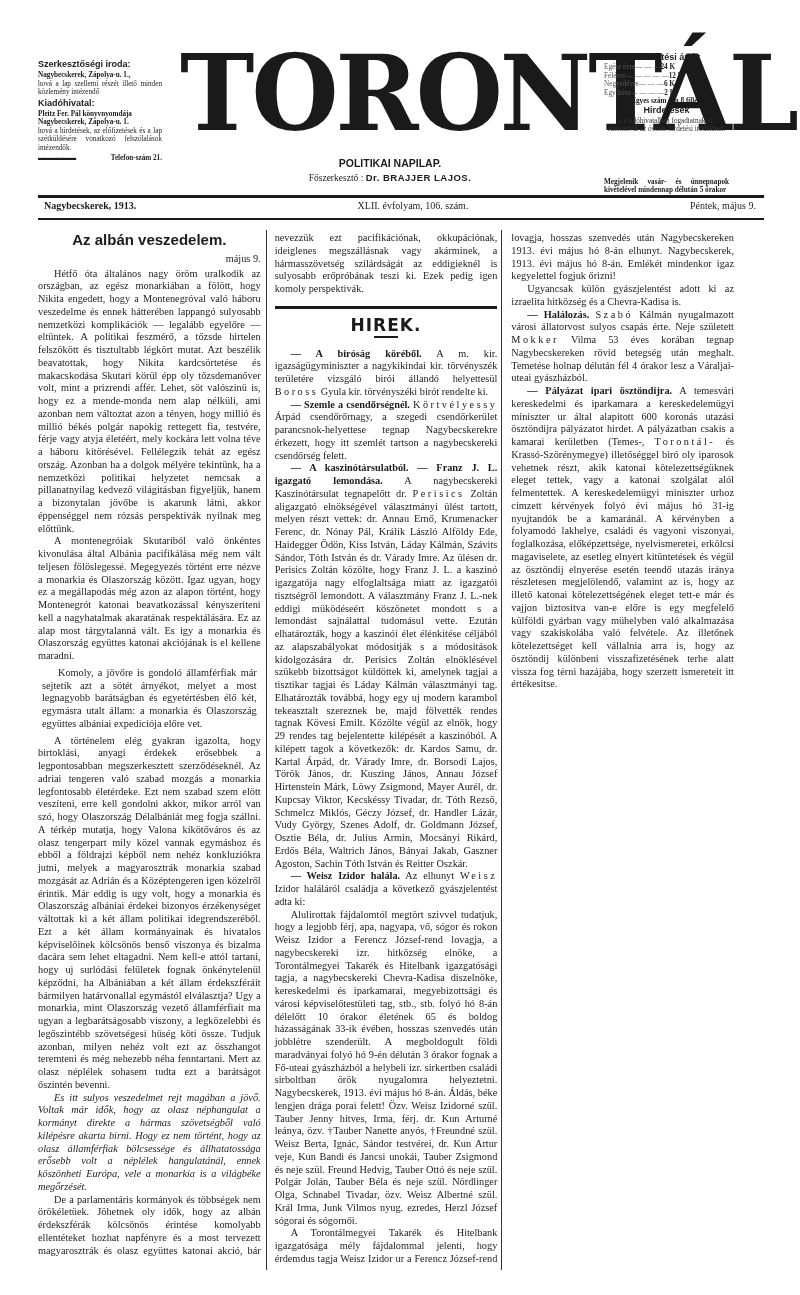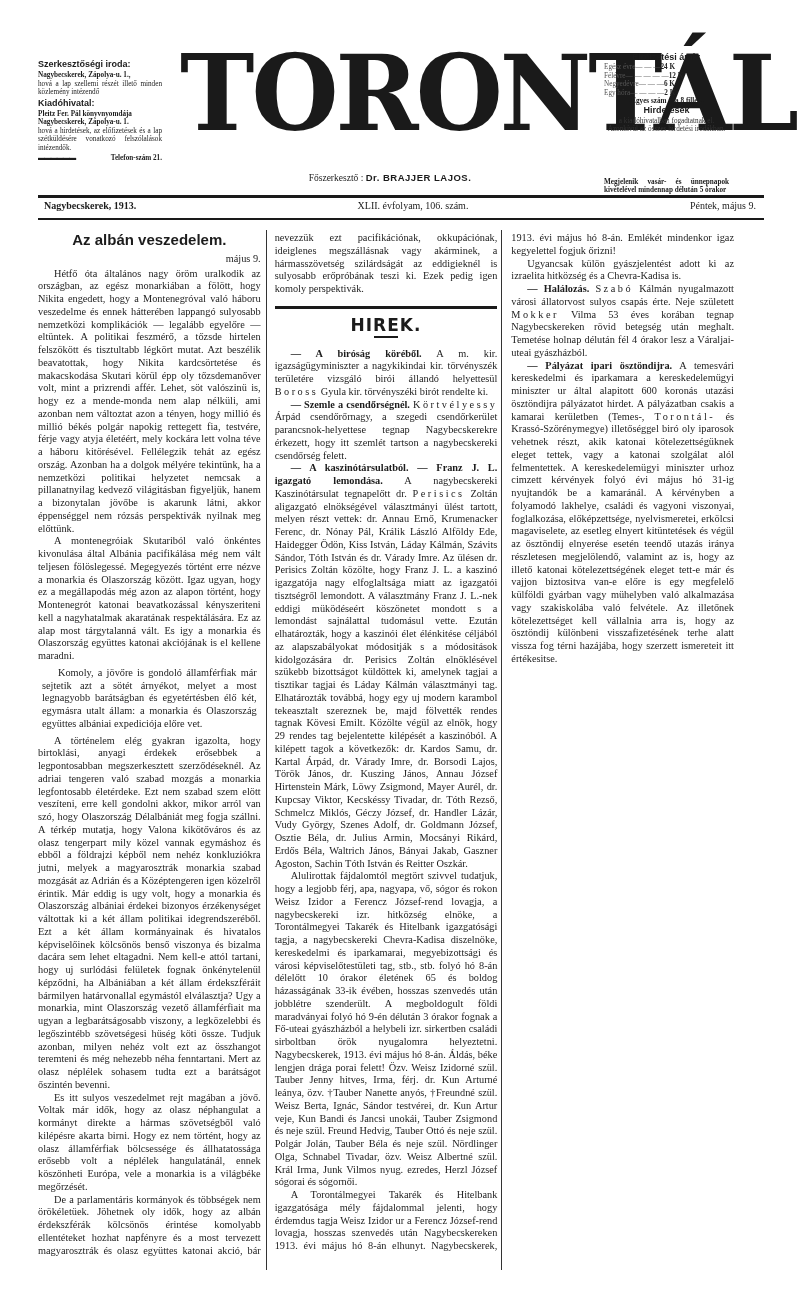--- a/index.html
+++ b/index.html
@@ -56,20 +56,21 @@
     <div class="b">Pleitz Fer. Pál könyvnyomdája</div>
     <div class="b">Nagybecskerek, Zápolya-u. 1.</div>
     <div>hová a hirdetések, az előfizetések és a lap szétküldésére vonatkozó felszólalások intézendők.</div>
     <div class="phone">
       <span class="dots">▬▬▬▬▬▬</span>
       <span>Telefon-szám 21.</span>
     </div>
   </div>
 
   <div class="title">TORONTÁL</div>
+  <div class="subtitle">POLITIKAI NAPILAP.</div>
   <div class="editor">
     <span>Főszerkesztő :</span>
     <span class="name">Dr. BRAJJER LAJOS.</span>
   </div>
 
   <div class="right-box">
     <div class="hd">Előfizetési árak:</div>
     <div class="price-row">
         <span>Egész évre</span>
         <span>— — —</span>
@@ -108,28 +109,29 @@
 <div class="vsep" style="left:266px;height:1040px;"></div>
 <div class="vsep" style="left:501px;height:1040px;"></div>
 
 <div style="position:absolute;left:38px;top:232px;width:696px;height:1035px;column-count:3;column-gap:14px;column-fill:auto;font-size:10.3px;line-height:12.75px;text-align:justify;">
   <div class="headline">Az albán veszedelem.</div>
   <div class="dateright">május 9.</div>
   <p style="margin:0;text-indent:16px;">Hétfő óta általános nagy öröm uralkodik az országban, az egész monarkiában a fölött, hogy Nikita engedett, hogy a Montenegróval való háboru veszedelme és ennek hátterében lappangó sulyosabb nemzetközi komplikációk — legalább egyelőre — eltüntek. A politikai feszmérő, a tőzsde hirtelen felszökött és tisztultabb légkört mutat. Azt beszélik beavatottak, hogy Nikita kardcsörtetése és makacskodása Skutari körül épp oly tőzsdemanőver volt, mint a prizrendi affér. Lehet, söt valószinü is, hogy ez a mende-monda nem alap nélküli, ami azonban nem változtat azon a tényen, hogy millió és millió békés polgár napokig rettegett fia, testvére, férje vagy atyja életéért, mely kockára lett volna téve a háboru kitörésével. Fellélegzik tehát az egész ország. Azonban ha a dolgok mélyére tekintünk, ha a nemzetközi politikai helyzetet nemcsak a pillanatnyilag kedvező világitásban figyeljük, hanem a bizonytalan jövőbe is akarunk látni, akkor éppenséggel nem rózsás perspektivák nyilnak meg előttünk.</p>
   <p style="margin:0;text-indent:16px;">A montenegróiak Skutariból való önkéntes kivonulása által Albánia pacifikálása még nem vált teljesen fölöslegessé. Megegyezés történt erre nézve a monarkia és Olaszország között. Igaz ugyan, hogy ez a megállapodás még azon az alapon történt, hogy Montenegrót katonai beavatkozással kényszeriteni kell a nagyhatalmak akaratának respektálására. Ez az alap most tárgytalanná vált. Es igy a monarkia és Olaszország együttes katonai akciójának is el kellene maradni.</p>
   <p style="margin:4px;text-indent:16px;">Komoly, a jövőre is gondoló államférfiak már sejtetik azt a sötét árnyékot, melyet a most legnagyobb barátságban és egyetértésben élő két, egymásra utalt állam: a monarkia és Olaszország együttes albániai expediciója előre vet.</p>
   <p style="margin:0;text-indent:16px;">A történelem elég gyakran igazolta, hogy birtoklási, anyagi érdekek erősebbek a legpontosabban megszerkesztett szerződéseknél. Az adriai tengeren való szabad mozgás a monarkia legfontosabb életérdeke. Ezt nem szabad szem elött veszíteni, erre kell gondolni akkor, mikor arról van szó, hogy Olaszország Délalbániát meg fogja szállni. A térkép mutatja, hogy Valona kikötőváros és az olasz tengerpart mily közel vannak egymáshoz és ebből a földrajzi képből nem nehéz konkluziókra jutni, melyek a magyarosztrák monarkia szabad mozgását az Adrián és a Középtengeren igen közelről érintik. Már eddig is ugy volt, hogy a monarkia és Olaszország albániai érdekei bizonyos érzékenységet váltottak ki a két állam politikai idegrendszeréből. Ezt a két állam kormányainak és hivatalos képviselőinek kölcsönös benső viszonya és bizalma dacára sem lehet eltagadni. Nem kell-e attól tartani, hogy uj surlódási felületek fognak önkénytelenül képződni, ha Albániában a két állam érdekszféráit bármilyen határvonallal egymástól elválasztja? Ugy a monarkia, mint Olaszország vezető államférfiait ma ugyan a legbarátságosabb viszony, a legközelebbi és legőszintébb szövetségesi hüség köti össze. Tudjuk azonban, milyen nehéz volt ezt az összhangot teremteni és még nehezebb néha fenntartani. Mert az olasz néplélek sohasem tudta ezt a barátságot őszintén bevenni.</p>
-  <p style="margin:0;text-indent:16px;">Es itt sulyos veszedelmet rejt magában a jövő. Voltak már idők, hogy az olasz néphangulat a kormányt direkte a hármas szövetségből való kilépésre akarta birni. Hogy ez nem történt, hogy az olasz államférfiak bölcsessége és állhatatossága erősebb volt a néplélek hangulatánál, ennek köszönheti Európa, vele a monarkia is a világbéke megőrzését.</p>
+  <p style="margin:0;text-indent:16px;font-style:italic;">Es itt sulyos veszedelmet rejt magában a jövő. Voltak már idők, hogy az olasz néphangulat a kormányt direkte a hármas szövetségből való kilépésre akarta birni. Hogy ez nem történt, hogy az olasz államférfiak bölcsessége és állhatatossága erősebb volt a néplélek hangulatánál, ennek köszönheti Európa, vele a monarkia is a világbéke megőrzését.</p>
   <p style="margin:0;text-indent:16px;">De a parlamentáris kormányok és többségek nem örökéletüek. Jöhetnek oly idők, hogy az albán érdekszférák kölcsönös érintése komolyabb ellentéteket hozhat napfényre és a most tervezett magyarosztrák és olasz együttes katonai akció, bár nevezzük ezt pacifikációnak, okkupációnak, ideiglenes megszállásnak vagy akárminek, a hármasszövetség szilárdságát az eddigieknél is sulyosabb erőpróbának teszi ki. Ezek pedig igen komoly perspektivák.</p>
 
   <div class="section-rule"></div>
   <div class="hirek">HIREK.</div>
   <div class="short-rule"></div>
 
   <p style="margin:0;text-indent:16px;"><span class="b">— A biróság köréből.</span><span> A m. kir. igazságügyminiszter a nagykikindai kir. törvényszék területére vizsgáló birói állandó helyettesül </span><span class="sp">Boross</span><span> Gyula kir. törvényszéki birót rendelte ki.</span></p>
   <p style="margin:0;text-indent:16px;"><span class="b">— Szemle a csendőrségnél.</span><span> </span><span class="sp">Körtvélyessy</span><span> Árpád csendőrőrnagy, a szegedi csendőrkerület parancsnok-helyettese tegnap Nagybecskerekre érkezett, hogy itt szemlét tartson a nagybecskereki csendőrség felett.</span></p>
   <p style="margin:0;text-indent:16px;"><span class="b">— A kaszinótársulatból. — Franz J. L. igazgató lemondása.</span><span> A nagybecskereki Kaszinótársulat tegnapelőtt dr. </span><span class="sp">Perisics</span><span> Zoltán aligazgató elnökségével választmányi ülést tartott, melyen részt vettek: dr. Annau Ernő, Krumenacker Ferenc, dr. Nónay Pál, Králik László Alföldy Ede, Haidegger Ödön, Kiss István, Láday Kálmán, Szávits Sándor, Tóth István és dr. Várady Imre. Az ülésen dr. Perisics Zoltán közölte, hogy Franz J. L. a kaszinó igazgatója nagy elfoglaltsága miatt az igazgatói tisztségről lemondott. A választmány Franz J. L.-nek eddigi müködéseért köszönetet mondott s a lemondást sajnálattal tudomásul vette. Ezután elhatározták, hogy a kaszinói élet élénkitése céljából az alapszabályokat módositják s a módositások kidolgozására dr. Perisics Zoltán elnöklésével szükebb bizottságot küldöttek ki, amelynek tagjai a tisztikar tagjai és Láday Kálmán választmányi tag. Elhatározták továbbá, hogy egy uj modern karambol tekeasztalt szereznek be, majd fölvették rendes tagnak Kövesi Emilt. Közölte végül az elnök, hogy 29 rendes tag bejelentette kilépését a kaszinóból. A kilépett tagok a következők: dr. Kardos Samu, dr. Kartal Árpád, dr. Várady Imre, dr. Borsodi Lajos, Török János, dr. Kuszing János, Annau József Hirtenstein Márk, Löwy Zsigmond, Mayer Aurél, dr. Kupcsay Viktor, Kecskéssy Tivadar, dr. Tóth Rezső, Schmelcz Miklós, Géczy József, dr. Handler Lázár, Vudy György, Szenes Adolf, dr. Goldmann József, Osztie Béla, dr. Julius Armin, Mocsányi Rikárd, Erdős Béla, Waltrich János, Bányai Jakab, Gaszner Agoston, Sachin Tóth István és Reitter Oszkár.</span></p>
+  <p style="margin:0;text-indent:16px;"><span class="b">— Weisz Izidor halála.</span><span> Az elhunyt </span><span class="sp">Weisz</span><span> Izidor haláláról családja a következő gyászjelentést adta ki:</span></p>
   <p style="margin:0;text-indent:16px;">Alulirottak fájdalomtól megtört szivvel tudatjuk, hogy a legjobb férj, apa, nagyapa, vő, sógor és rokon Weisz Izidor a Ferencz József-rend lovagja, a nagybecskereki izr. hitközség elnöke, a Torontálmegyei Takarék és Hitelbank igazgatósági tagja, a nagybecskereki Chevra-Kadisa diszelnöke, kereskedelmi és iparkamarai, megyebizottsági és városi képviselőtestületi tag, stb., stb. folyó hó 8-án délelőtt 10 órakor életének 65 és boldog házasságának 33-ik évében, hosszas szenvedés után jobblétre szenderült. A megboldogult földi maradványai folyó hó 9-én délután 3 órakor fognak a Fő-uteai gyászházból a helybeli izr. sirkertben családi sirboltban örök nyugalomra helyeztetni. Nagybecskerek, 1913. évi május hó 8-án. Áldás, béke lengjen drága porai felett! Özv. Weisz Izidorné szül. Tauber Jenny hitves, Irma, férj. dr. Kun Arturné leánya, özv. †Tauber Nanette anyós, †Freundné szül. Weisz Berta, Ignác, Sándor testvérei, dr. Kun Artur veje, Kun Bandi és Jancsi unokái, Tauber Zsigmond és neje szül. Freund Hedvig, Tauber Ottó és neje szül. Polgár Jolán, Tauber Béla és neje szül. Nördlinger Olga, Schnabel Tivadar, özv. Weisz Albertné szül. Král Irma, Junk Vilmos nyug. ezredes, Herzl József sógorai és sógornői.</p>
   <p style="margin:0;text-indent:16px;">A Torontálmegyei Takarék és Hitelbank igazgatósága mély fájdalommal jelenti, hogy érdemdus tagja Weisz Izidor ur a Ferencz József-rend lovagja, hosszas szenvedés után Nagybecskereken 1913. évi május hó 8-án elhunyt. Nagybecskerek, 1913. évi május hó 8-án. Emlékét mindenkor igaz kegyelettel fogjuk őrizni!</p>
   <p style="margin:0;text-indent:16px;">Ugyancsak külön gyászjelentést adott ki az izraelita hitközség és a Chevra-Kadisa is.</p>
   <p style="margin:0;text-indent:16px;"><span class="b">— Halálozás.</span> <span class="sp">Szabó</span><span> Kálmán nyugalmazott városi állatorvost sulyos csapás érte. Neje született </span><span class="sp">Mokker</span><span> Vilma 53 éves korában tegnap Nagybecskereken rövid betegség után meghalt. Temetése holnap délután fél 4 órakor lesz a Váraljai-uteai gyászházból.</span></p>
   <p style="margin:0;text-indent:16px;"><span class="b">— Pályázat ipari ösztöndijra.</span><span> A temesvári kereskedelmi és iparkamara a kereskedelemügyi miniszter ur által alapitott 600 koronás utazási ösztöndijra pályázatot hirdet. A pályázatban csakis a kamarai kerületben (Temes-, </span><span class="sp">Torontál-</span><span> és Krassó-Szörénymegye) illetőséggel biró oly iparosok vehetnek részt, akik katonai kötelezettségüknek eleget tettek, vagy a katonai szolgálat alól felmentettek. A kereskedelemügyi miniszter urhoz cimzett kérvények folyó évi május hó 31-ig nyujtandók be a kamaránál. A kérvényben a folyamodó lakhelye, családi és vagyoni viszonyai, foglalkozása, előképzettsége, nyelvismeretei, erkölcsi magaviselete, az esetleg elnyert kitüntetések és végül az ösztöndij elnyerése esetén teendő utazás iránya részletesen megjelölendő, valamint az is, hogy az illető katonai kötelezettségének eleget tett-e már és vajjon biztositva van-e előre is egy megfelelő külföldi gyárban vagy mühelyben való alkalmazása vagy szakiskolába való felvétele. Az illetőnek kötelezettséget kell vállalnia arra is, hogy az ösztöndij különbeni visszafizetésének terhe alatt vissza fog térni hazájába, hogy szerzett ismereteit itt értékesitse.</span></p>
 </div>
 
 </body></html>

